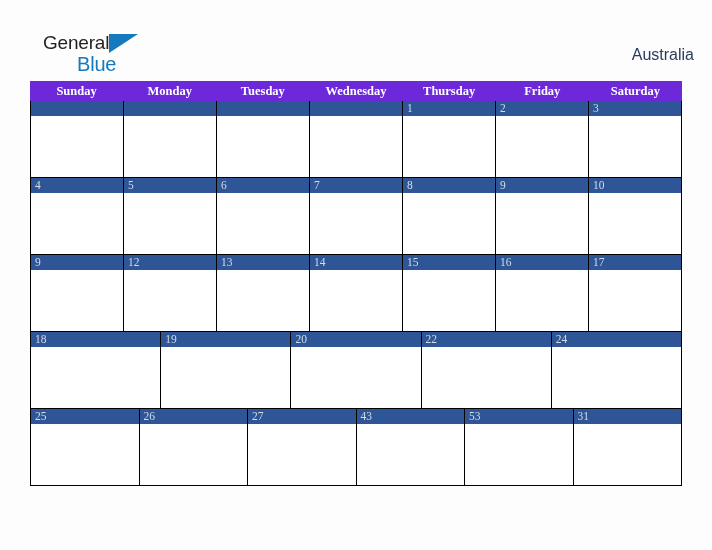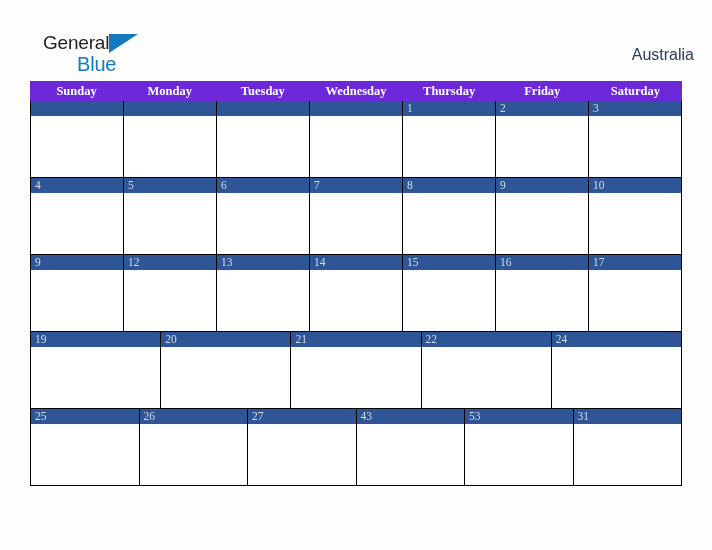--- a/index.html
+++ b/index.html
@@ -318,38 +318,38 @@
           <div class="day-bar">
             <div class="day-num">17</div>
           </div>
           <div class="day-body"></div>
         </div>
     </div>
 
     <div class="week-row">
       <div class="day-cell">
           <div class="day-bar">
+            <div class="day-num">18</div>
+          </div>
+          <div class="day-body"></div>
+        </div>
+      <div class="day-cell">
+          <div class="day-bar">
             <div class="day-num">19</div>
           </div>
           <div class="day-body"></div>
         </div>
       <div class="day-cell">
           <div class="day-bar">
             <div class="day-num">20</div>
           </div>
           <div class="day-body"></div>
         </div>
       <div class="day-cell">
           <div class="day-bar">
-            <div class="day-num">21</div>
-          </div>
-          <div class="day-body"></div>
-        </div>
-      <div class="day-cell">
-          <div class="day-bar">
             <div class="day-num">22</div>
           </div>
           <div class="day-body"></div>
         </div>
       <div class="day-cell">
           <div class="day-bar">
             <div class="day-num">24</div>
           </div>
           <div class="day-body"></div>
         </div>

